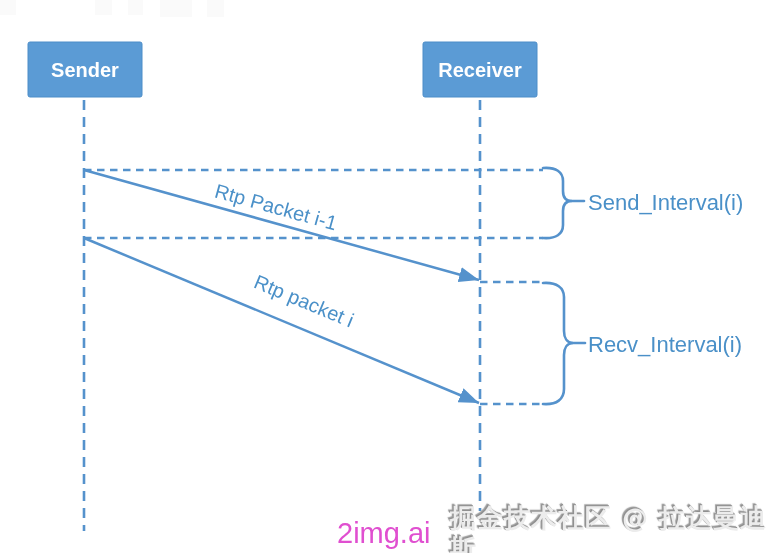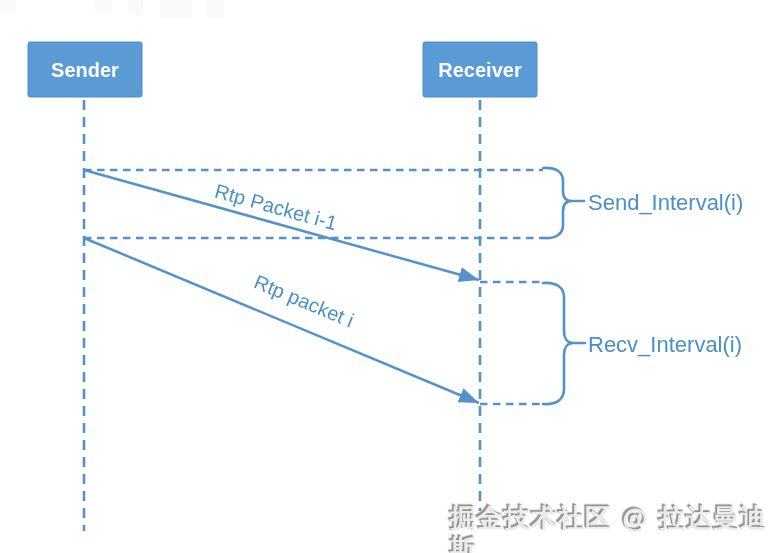--- a/index.html
+++ b/index.html
@@ -102,14 +102,15 @@
 
     <path class="brace" d="M543,168 C556,167 563,172 563,181 L563,191 C563,197.5 566,201 572,201 C566,201 563,204.5 563,211 L563,225 C563,234 556,239 543,238"></path>
     <path class="brace" d="M572,201 L584,201"></path>
     <text class="interval-label" x="588" y="202">Send_Interval(i)</text>
 
     <path class="brace" d="M543,283 C557,282 564,288 564,297 L564,331 C564,338 567,343 573,343 C567,343 564,348 564,355 L564,389 C564,399 557,405 543,404"></path>
     <path class="brace" d="M573,343 L585,343"></path>
     <text class="interval-label" x="588" y="344">Recv_Interval(i)</text>
   </svg>
 
+  <div class="wm-site">2img.ai</div>
   <div class="wm-community">掘金技术社区 @ 拉达曼迪斯</div>
 </div>
 
 </body></html>

